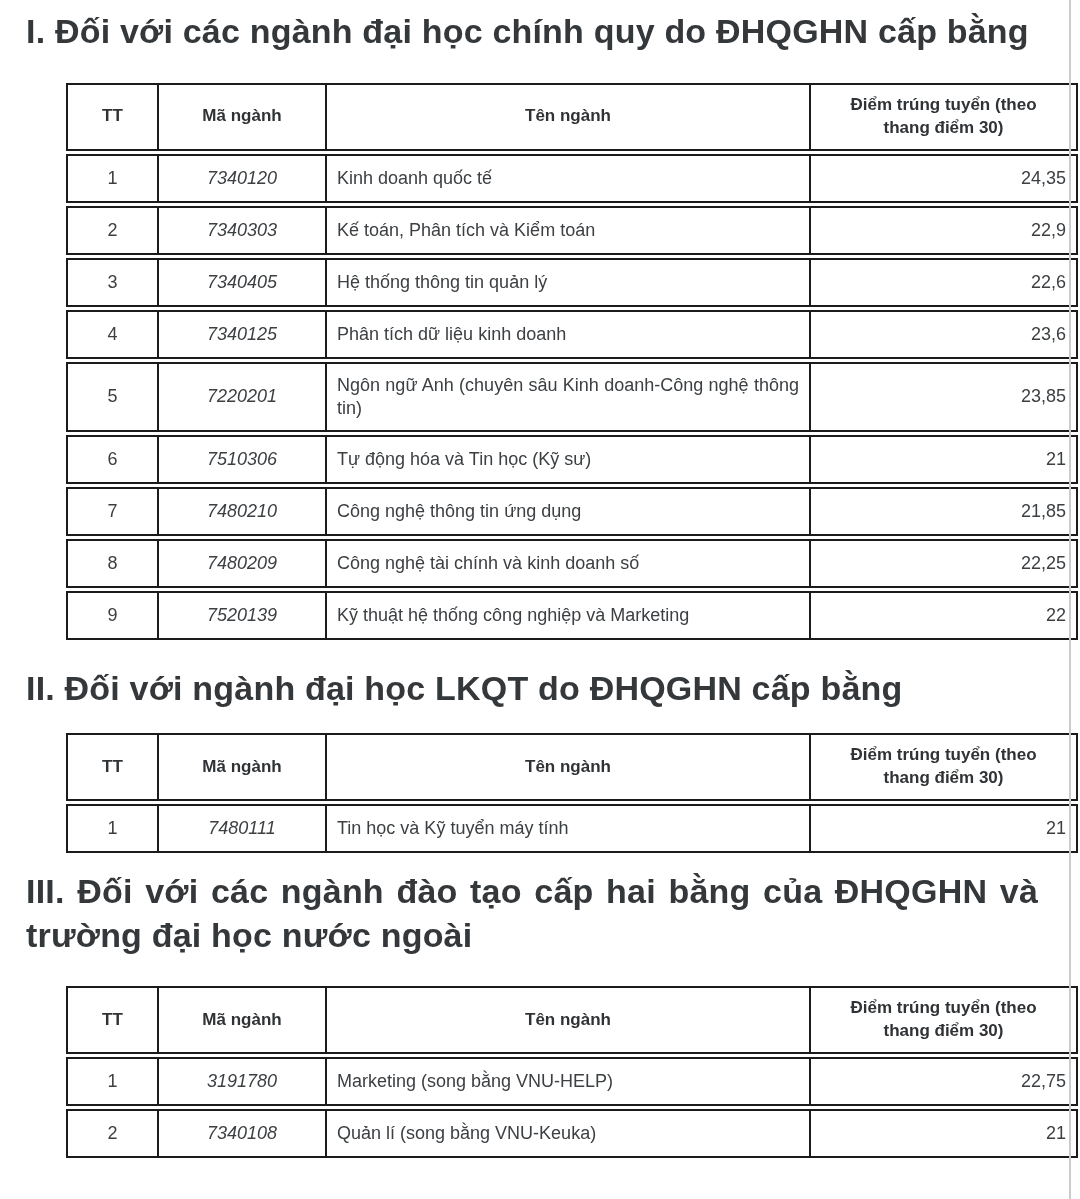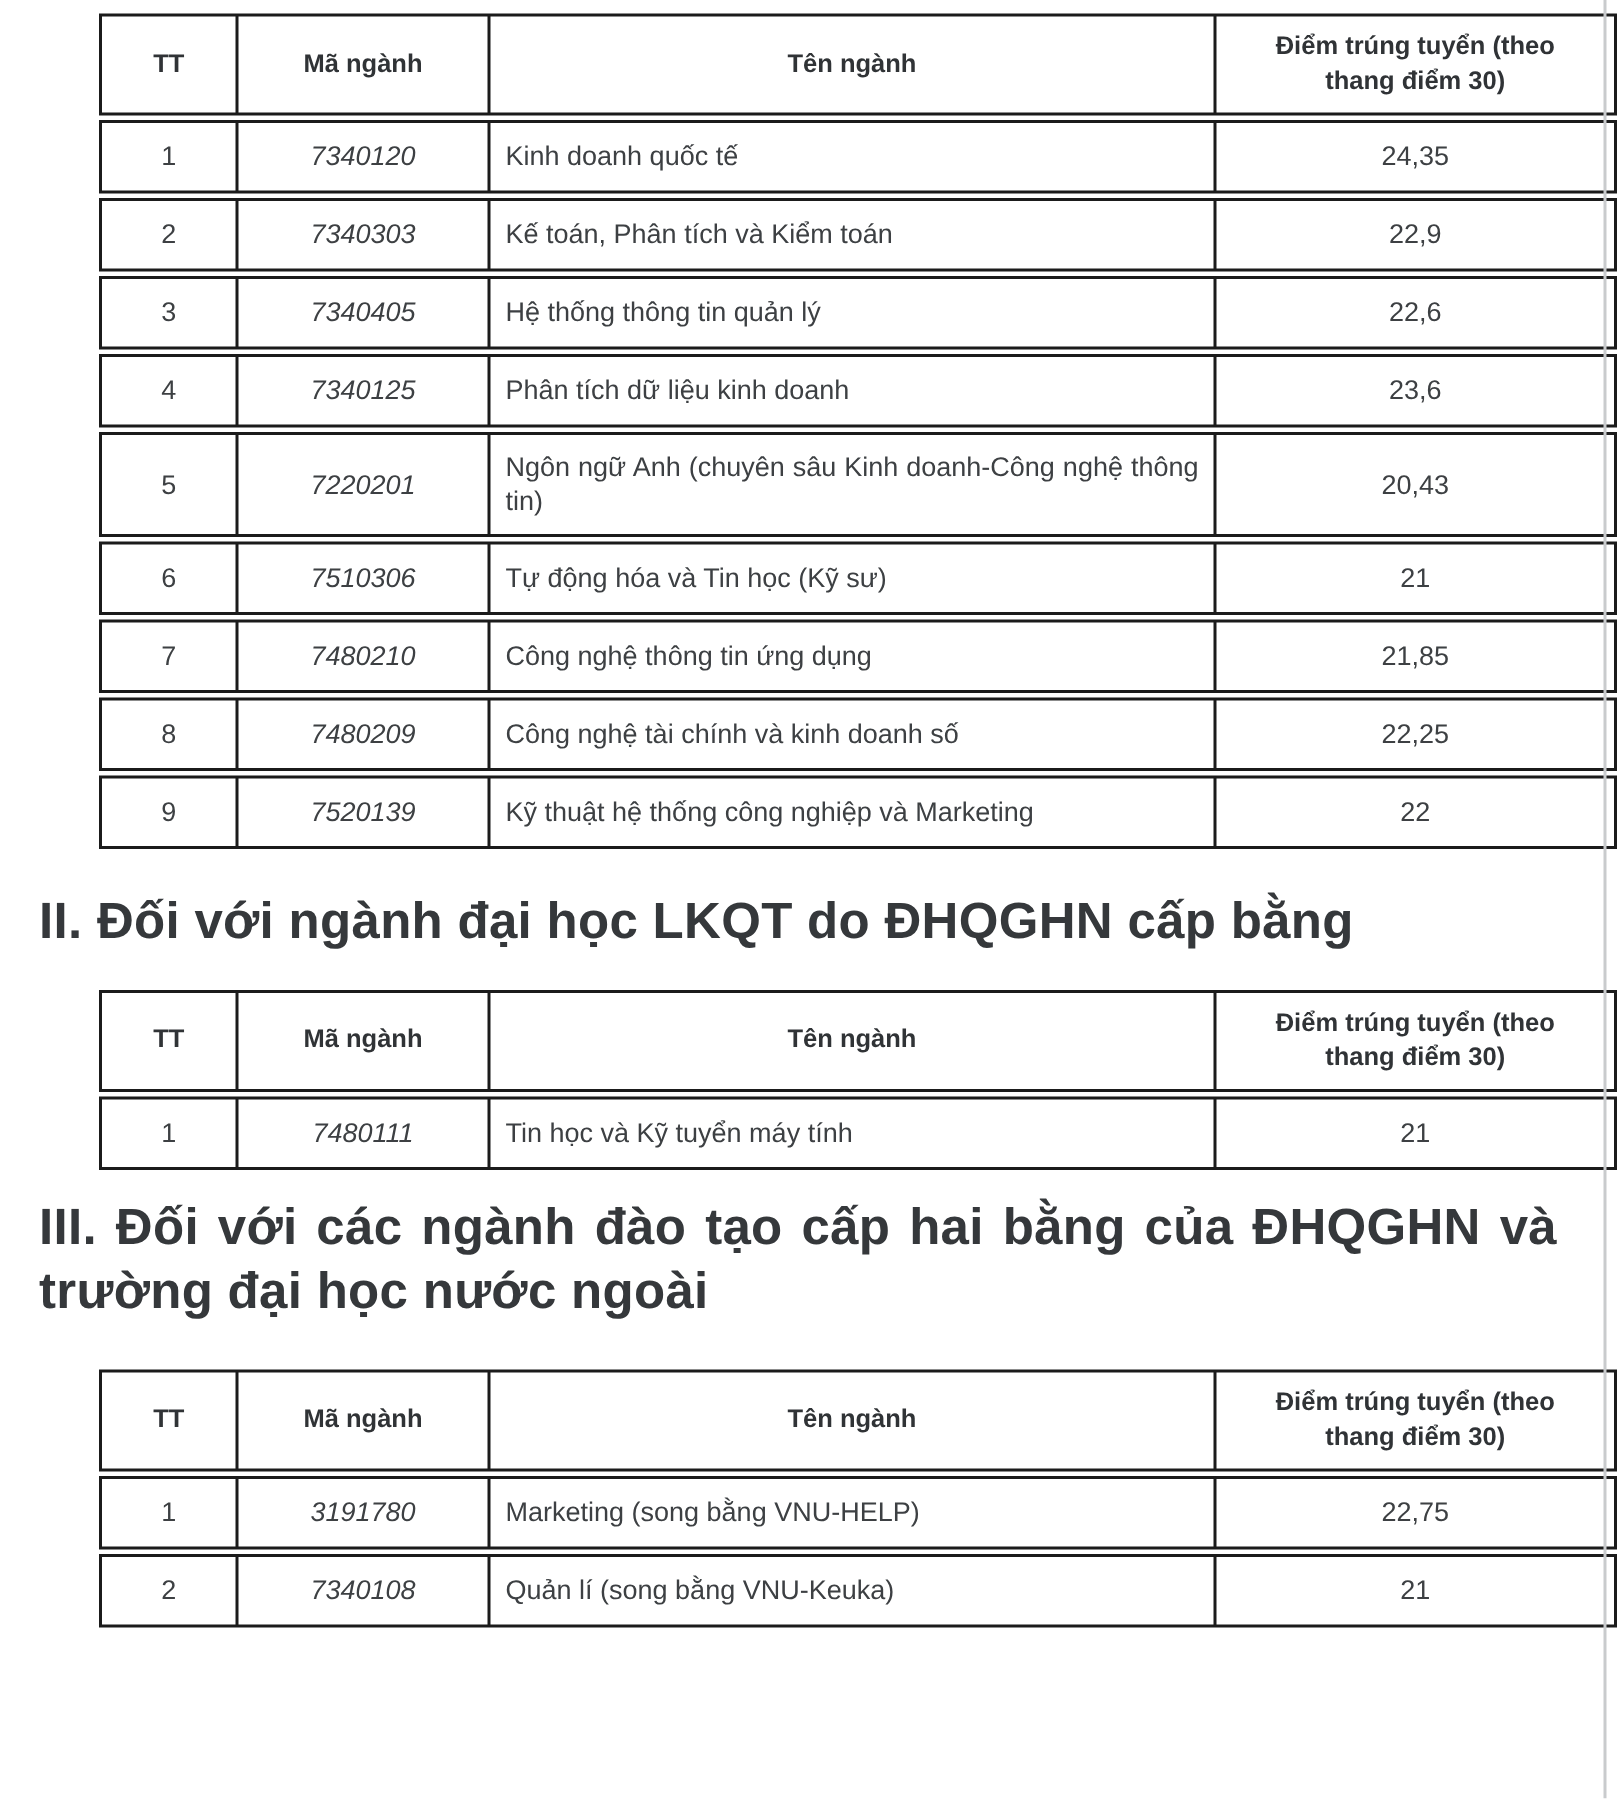--- a/index.html
+++ b/index.html
@@ -71,37 +71,38 @@
     height: 49px;
     font-size: 18px;
     font-weight: 400;
     color: #3d4043;
     padding: 10px 10px;
     line-height: 1.28;
   }
   td.cell-tt   { text-align: center; padding: 10px 2px; }
   td.cell-code { text-align: center; padding: 10px 4px; font-style: italic; }
   td.cell-name { text-align: justify; padding-left: 12px; padding-right: 12px; }
-  td.cell-score{ text-align: center; padding-left: 12px; margin-left: 12px; }
+  td.cell-score{ text-align: right; padding-left: 12px; margin-left: 12px; }
 
   .page-edge-line {
     position: absolute;
     top: 0;
     right: 9px;
     width: 2px;
     height: 1199px;
     background: #c9cbcd;
   }
 </style>
 </head>
 <body>
 
 <div class="page">
 
   <section>
+    <h2 class="section-heading first">I. Đối với các ngành đại học chính quy do ĐHQGHN cấp bằng</h2>
     <table class="admission">
       <colgroup>
         <col class="c-tt">
           <col class="c-code">
           <col class="c-name">
           <col class="c-score">
       </colgroup>
       <thead>
         <tr>
           <th>TT</th>
@@ -137,21 +138,21 @@
             <td class="cell-tt">4</td>
             <td class="cell-code">7340125</td>
             <td class="cell-name">Phân tích dữ liệu kinh doanh</td>
             <td class="cell-score">23,6</td>
           </tr>
 
           <tr>
             <td class="cell-tt">5</td>
             <td class="cell-code">7220201</td>
             <td class="cell-name">Ngôn ngữ Anh (chuyên sâu Kinh doanh-Công nghệ thông tin)</td>
-            <td class="cell-score">20,43</td>
+            <td class="cell-score">23,85</td>
           </tr>
 
           <tr>
             <td class="cell-tt">6</td>
             <td class="cell-code">7510306</td>
             <td class="cell-name">Tự động hóa và Tin học (Kỹ sư)</td>
             <td class="cell-score">21</td>
           </tr>
 
           <tr>

